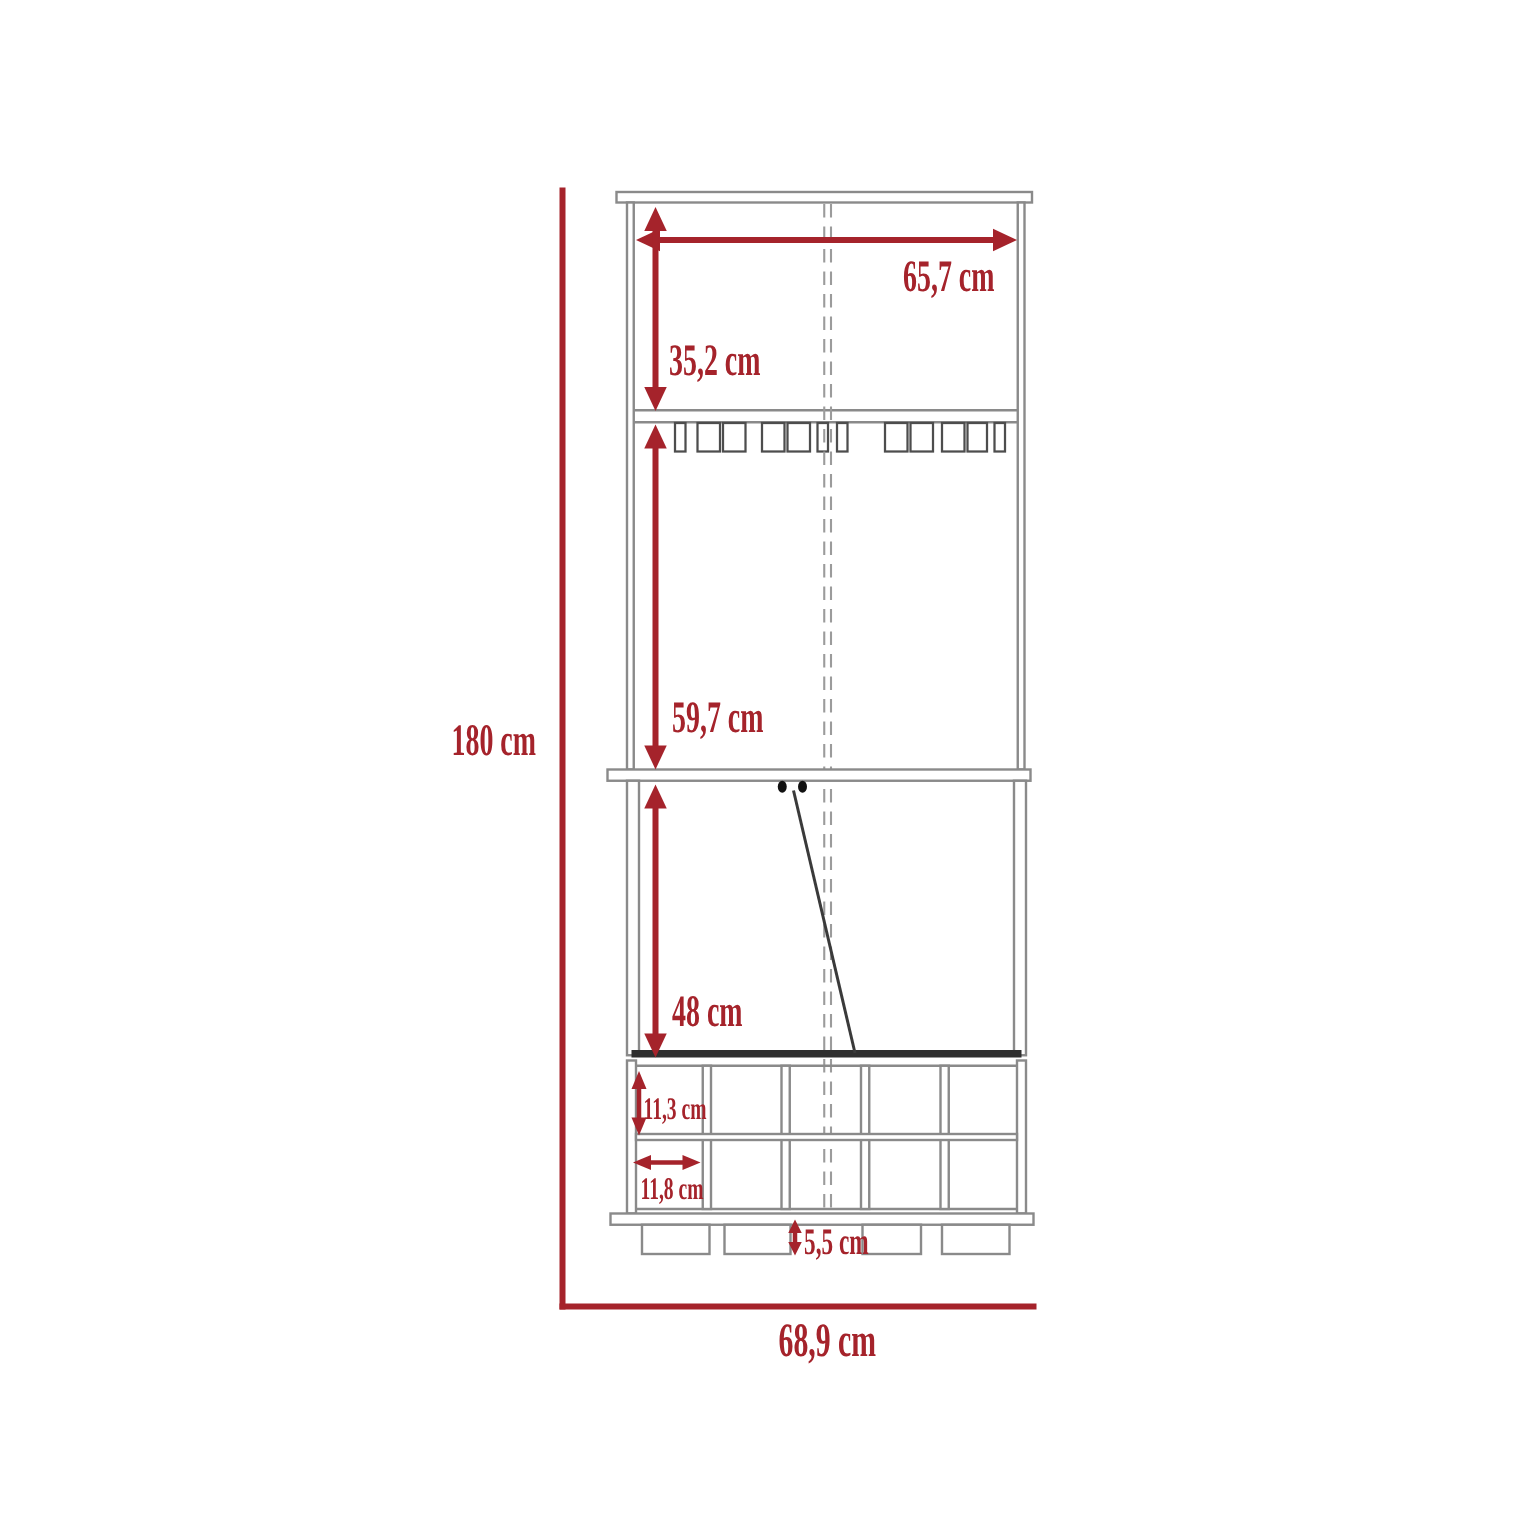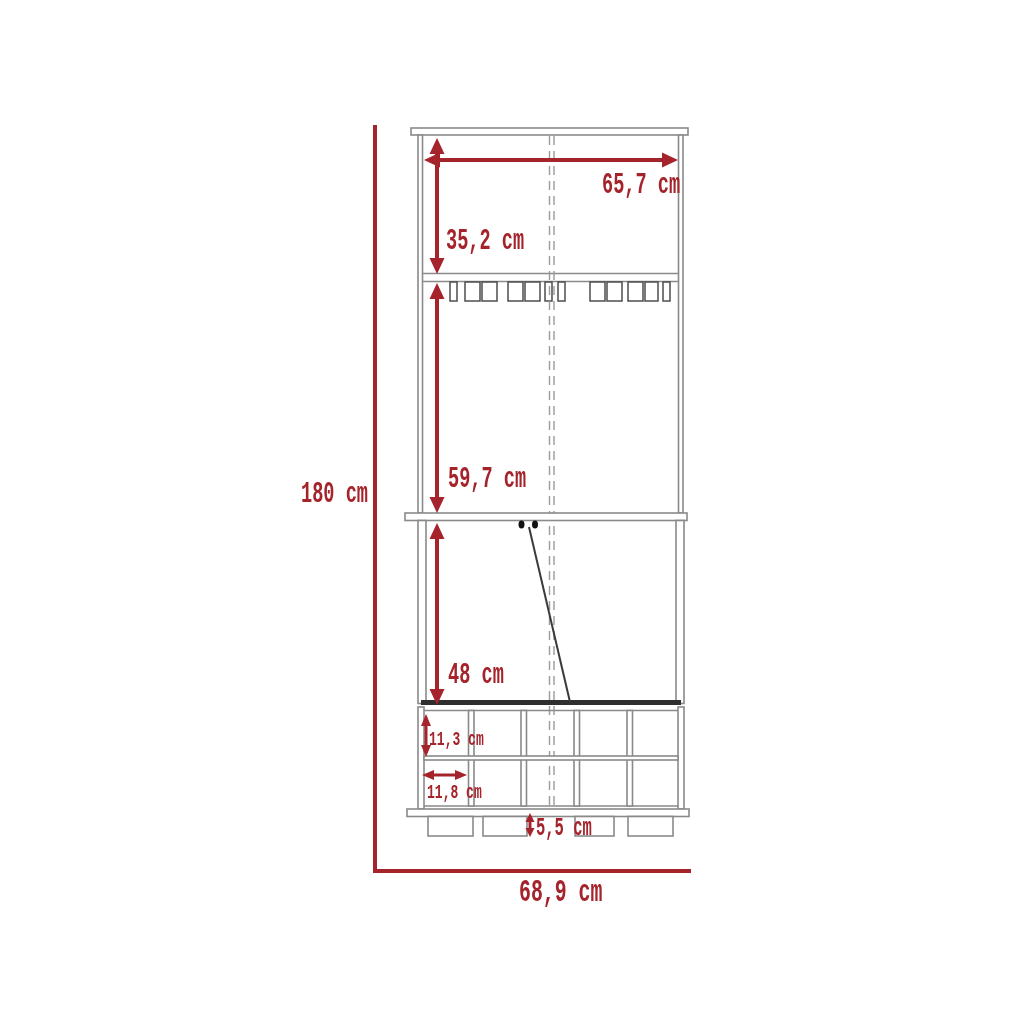--- a/index.html
+++ b/index.html
@@ -5,21 +5,21 @@
   :root{
     --dimension-red:#a5232b;
     --line-gray:#8a8a8a;
     --line-dark:#2f2f2f;
     --background:#ffffff;
   }
   html,body{margin:0;padding:0;background:#fff;}
   .canvas{
     position:relative;width:1024px;height:1024px;
     background:var(--background);overflow:hidden;
-    font-family:Liberation Mono, monospace;
+    font-family:Liberation Serif, serif;
   }
   svg{position:absolute;left:0;top:0;}
   
   .g-stroke{stroke:var(--line-gray);stroke-width:1.6;fill:none;}
   .g-box{stroke:var(--line-gray);stroke-width:1.6;fill:#ffffff;}
   .rail{stroke:#4d4d4d;stroke-width:1.5;fill:#ffffff;}
   .dash{stroke:#9b9b9b;stroke-width:1.4;fill:none;stroke-dasharray:9 6;}
   .dark-line{stroke:var(--line-dark);stroke-width:5;fill:none;}
   .door-line{stroke:#3a3a3a;stroke-width:2;fill:none;}
   .hinge{fill:#111111;}

